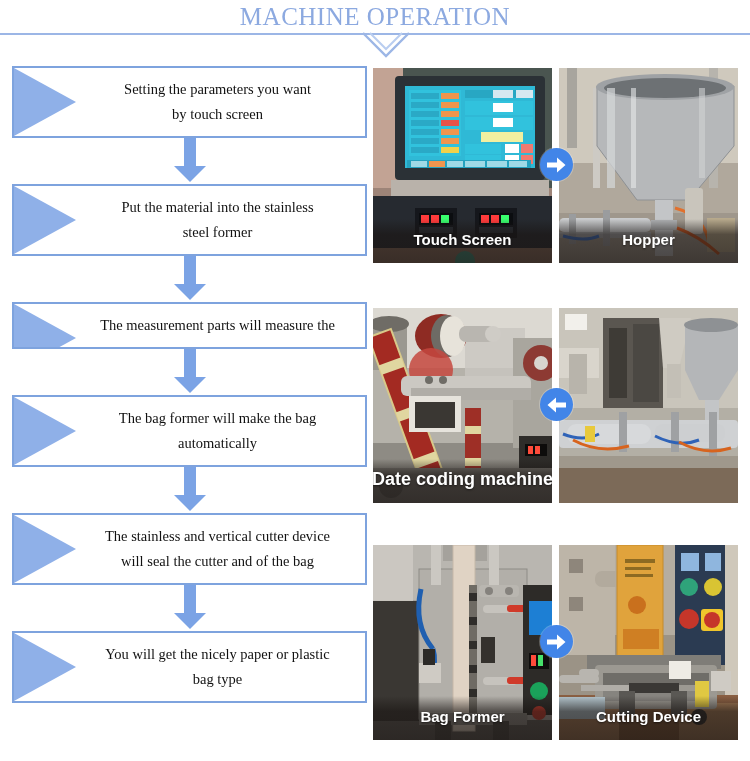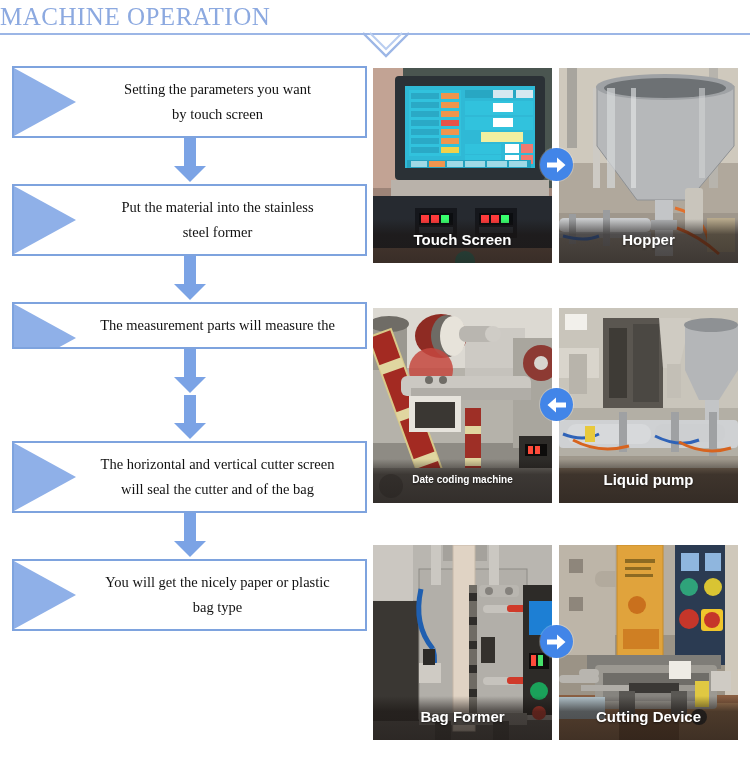--- a/index.html
+++ b/index.html
@@ -8,20 +8,21 @@
     background: #ffffff;
     font-family: "Liberation Serif", serif;
     overflow: hidden;
   }
   #page { position: relative; width: 750px; height: 761px; }
 
   
   .header { position: absolute; left: 0; top: 0; width: 750px; height: 62px; }
   .header-title {
     position: absolute; left: 0; top: 2px; width: 750px;
+    text-align: center;
     font-family: "Liberation Serif", serif;
     font-size: 25px; letter-spacing: 0.5px;
     color: #8ca9e0;
     line-height: 30px;
     white-space: nowrap;
   }
   .header-rule {
     position: absolute; left: 0; top: 33px; width: 750px; height: 2px;
     background: #9cb6e6;
   }
@@ -86,21 +87,21 @@
     padding-bottom: 4px;
   }
   .photo-caption span {
     font-family: "Liberation Sans", sans-serif;
     font-weight: bold;
     font-size: 15px;
     color: #ffffff;
     text-shadow: 0 1px 2px rgba(0,0,0,0.55);
     white-space: nowrap;
   }
-  .photo-caption.small span { font-size: 10px; }
+  .photo-caption.small span { font-size: 18px; }
 
   .row-arrow {
     position: absolute; left: 167px; width: 33px; height: 33px;
     border-radius: 50%;
     background: #4285e8;
     display: flex; align-items: center; justify-content: center;
     box-shadow: 0 0 0 1px rgba(255,255,255,0.25);
   }
   .row-arrow.r1 { top: 80px; }
   .row-arrow.r2 { top: 80px; }
@@ -159,32 +160,39 @@
       </div>
     </div>
 
     <div class="connector">
       <svg width="40" height="46" viewBox="0 0 40 46">
         <rect x="14" y="0" width="12" height="28" fill="#7ba3e5"></rect>
         <path d="M4 28 L36 28 L20 44 Z" fill="#7ba3e5"></path>
       </svg>
     </div>
 
+    <div class="step-box">
+      <div class="step-tri"></div>
+      <div class="step-text">
+        <span class="step-line">The bag former will make  the bag</span>
+        <span class="step-line">automatically</span>
+      </div>
+    </div>
 
     <div class="connector">
       <svg width="40" height="46" viewBox="0 0 40 46">
         <rect x="14" y="0" width="12" height="28" fill="#7ba3e5"></rect>
         <path d="M4 28 L36 28 L20 44 Z" fill="#7ba3e5"></path>
       </svg>
     </div>
 
     <div class="step-box">
       <div class="step-tri"></div>
       <div class="step-text">
-        <span class="step-line">The horizontal and vertical cutter screen</span>
+        <span class="step-line">The stainless and vertical cutter device</span>
         <span class="step-line">will seal the cutter and of the bag</span>
       </div>
     </div>
 
     <div class="connector">
       <svg width="40" height="46" viewBox="0 0 40 46">
         <rect x="14" y="0" width="12" height="28" fill="#7ba3e5"></rect>
         <path d="M4 28 L36 28 L20 44 Z" fill="#7ba3e5"></path>
       </svg>
     </div>
@@ -379,23 +387,20 @@
         <rect x="112" y="104" width="8" height="40" fill="#9fa1a3"></rect>
         <rect x="150" y="104" width="8" height="44" fill="#9fa1a3"></rect>
         <path d="M4 126 Q24 134 40 126" stroke="#2f63b8" stroke-width="3" fill="none"></path>
         <path d="M96 128 Q120 140 140 132" stroke="#2f63b8" stroke-width="3" fill="none"></path>
         <path d="M14 132 Q40 146 70 138" stroke="#d7641f" stroke-width="3" fill="none"></path>
         <path d="M120 134 Q146 148 172 140" stroke="#d7641f" stroke-width="3" fill="none"></path>
         <rect x="26" y="118" width="10" height="16" fill="#e8c93c"></rect>
         <rect x="0" y="148" width="179" height="12" fill="#9f988c"></rect>
         <rect x="0" y="160" width="179" height="35" fill="#7c6a58"></rect>
       </svg>
-      <div class="photo-caption">
-        <span>Liquid pump</span>
-      </div>
     </div>
 
     <div class="row-arrow r2">
       <svg width="19" height="16" viewBox="0 0 19 16">
         <path d="M19 5.5 L9 5.5 L9 0.5 L0.5 8 L9 15.5 L9 10.5 L19 10.5 Z" fill="#ffffff"></path>
       </svg>
     </div>
   </div>
 
   <div class="photo-row r3">

